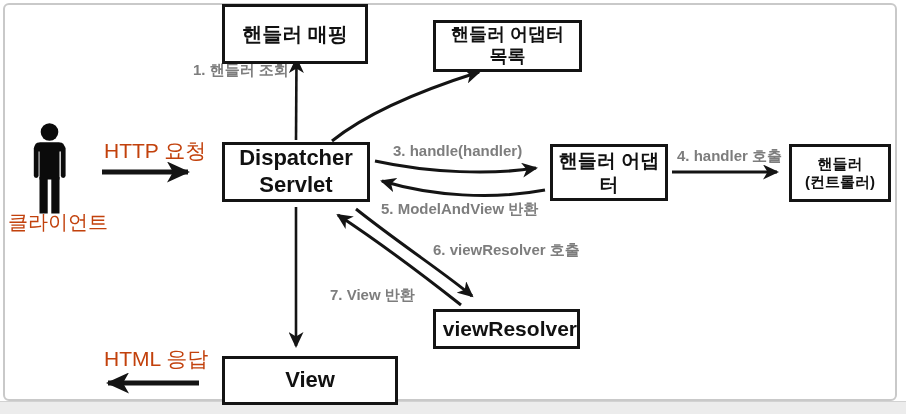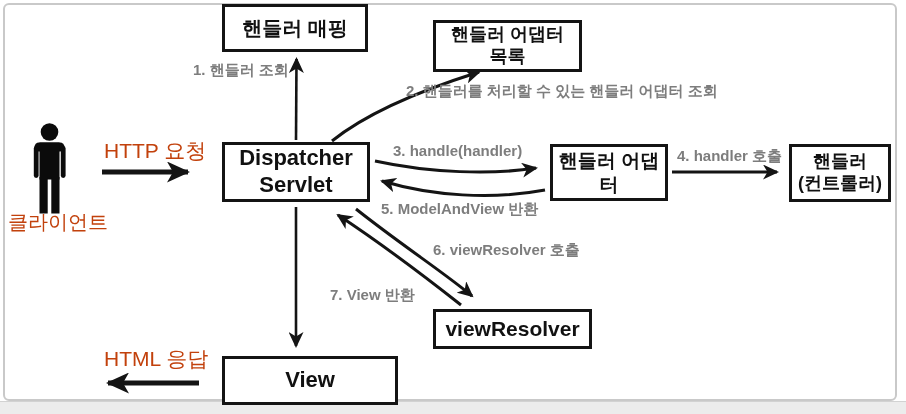--- a/index.html
+++ b/index.html
@@ -44,26 +44,26 @@
     display: flex;
     flex-direction: column;
     align-items: center;
     justify-content: center;
     text-align: center;
     font-weight: bold;
     color: #111111;
     line-height: 1.22;
     z-index: 3;
   }
-  .box-handler-mapping   { left: 222px; top: 4px;   width: 146px; height: 48px; font-size: 20px; }
+  .box-handler-mapping   { left: 222px; top: 4px;   width: 146px; height: 60px; font-size: 20px; }
   .box-adapter-list      { left: 433px; top: 20px;  width: 149px; height: 52px; font-size: 18px; }
   .box-dispatcher        { left: 222px; top: 142px; width: 148px; height: 60px; font-size: 22px; justify-content: center; }
   .box-handler-adapter   { left: 550px; top: 144px; width: 118px; height: 57px; font-size: 19px; }
-  .box-handler-controller{ left: 789px; top: 144px; width: 102px; height: 58px; font-size: 18px; }
-  .box-view-resolver     { left: 433px; top: 309px; width: 159px; height: 40px; font-size: 21px; }
+  .box-handler-controller{ left: 789px; top: 144px; width: 102px; height: 58px; font-size: 15px; }
+  .box-view-resolver     { left: 433px; top: 309px; width: 147px; height: 40px; font-size: 21px; align-items: flex-end; }
   .box-view              { left: 222px; top: 356px; width: 176px; height: 49px; font-size: 22px; }
 
   .step-label {
     position: absolute;
     white-space: nowrap;
     font-weight: bold;
     font-size: 15px;
     color: #7d7d7d;
     z-index: 2;
   }
@@ -162,21 +162,20 @@
 
   <div class="box box-view-resolver">
     <span>viewResolver</span>
   </div>
 
   <div class="box box-view">
     <span>View</span>
   </div>
 
   <div class="step-label lbl-step1">1. 핸들러 조회</div>
-  <div class="step-label lbl-step2">2. 핸들러를 처리할 수 있는 핸들러 어댑터 조회</div>
   <div class="step-label lbl-step3">3. handle(handler)</div>
   <div class="step-label lbl-step4">4. handler 호출</div>
   <div class="step-label lbl-step5">5. ModelAndView 반환</div>
   <div class="step-label lbl-step6">6. viewResolver 호출</div>
   <div class="step-label lbl-step7">7. View 반환</div>
 
   <div class="big-label lbl-http">HTTP 요청</div>
   <div class="big-label lbl-html">HTML 응답</div>
   <div class="big-label lbl-client">클라이언트</div>
 

